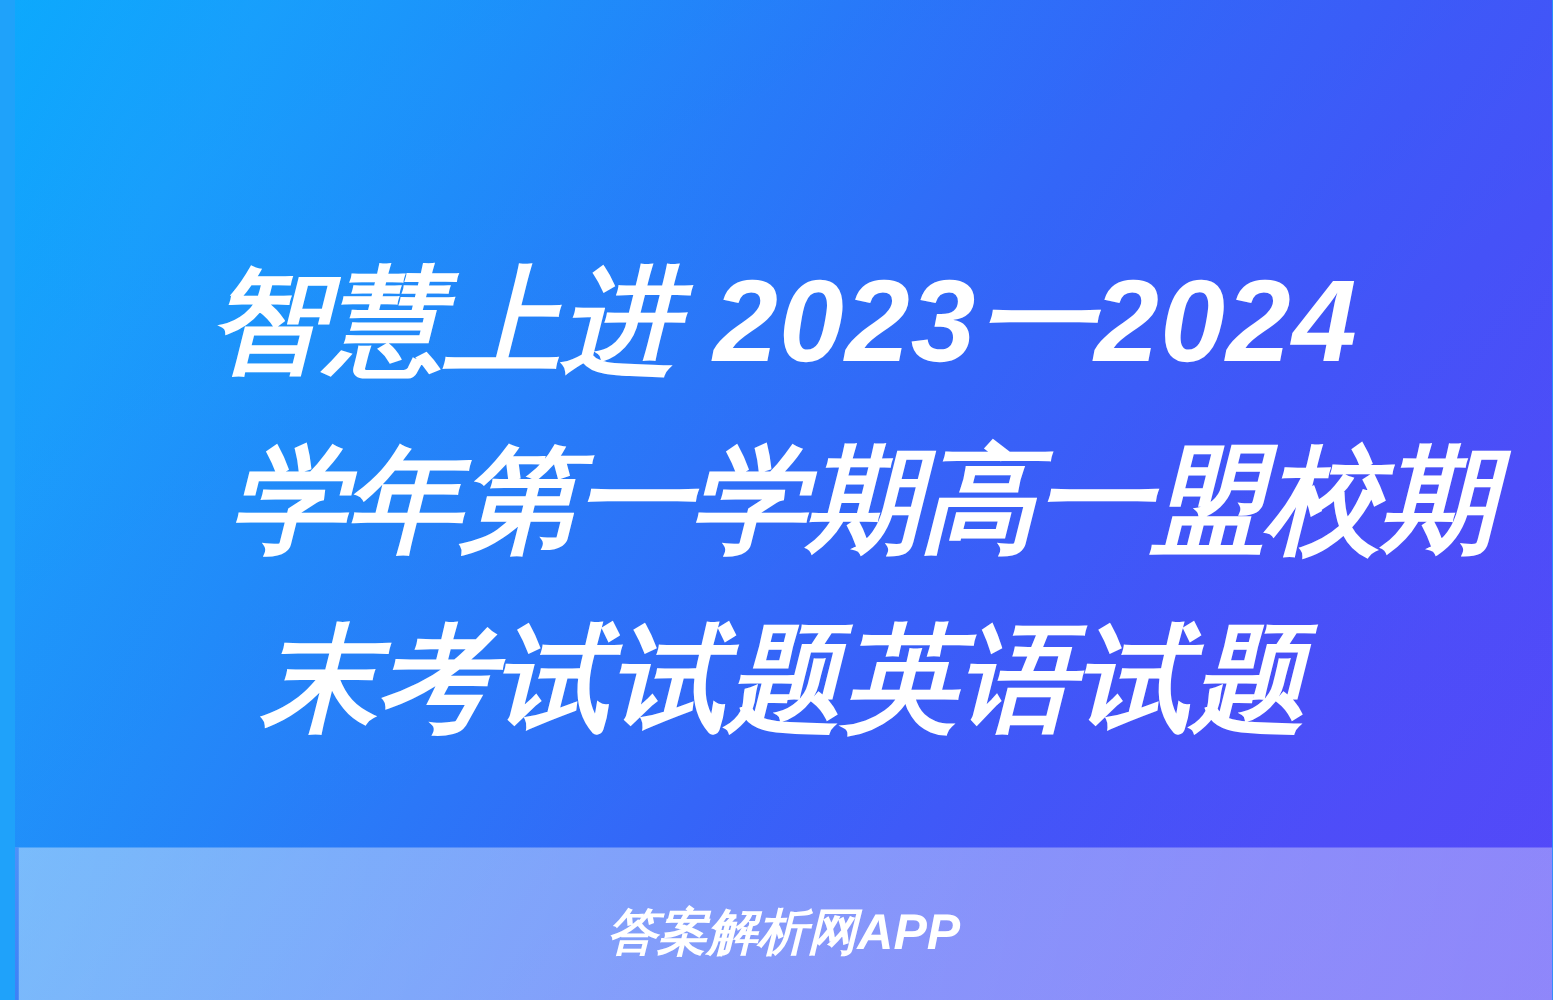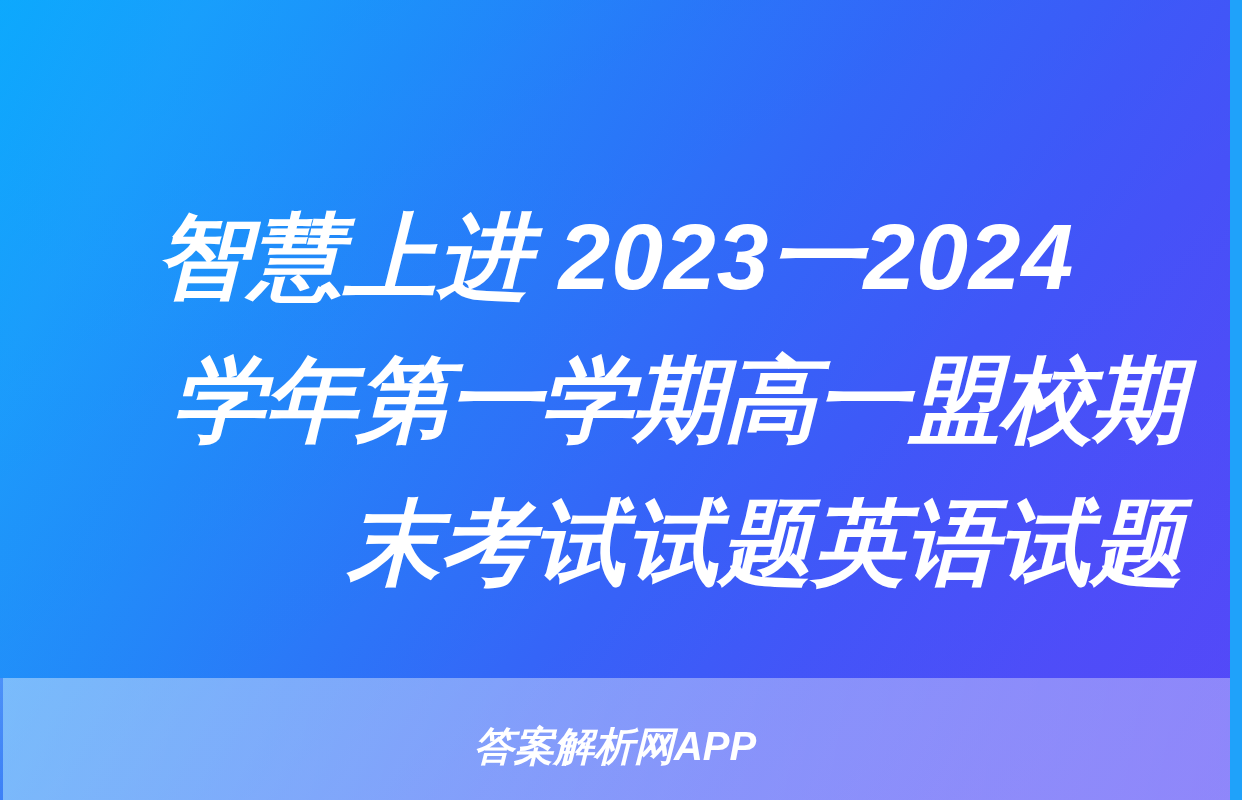--- a/index.html
+++ b/index.html
@@ -26,20 +26,21 @@
     background:
       linear-gradient(118deg,
         #12a8fc 0%,
         #1f9cfb 12%,
         #2489f9 26%,
         #2c76f8 40%,
         #3663f8 55%,
         #4056f8 70%,
         #4a4ef8 85%,
         #5049f8 100%);
+    margin-left: 12px;
   }
 
   
   #cover-card::after {
     content:"";
     position:absolute;
     inset:0;
     background:linear-gradient(145deg, rgba(0,170,255,0.30) 0%, rgba(0,150,255,0.10) 30%, rgba(90,70,250,0.00) 62%, rgba(104,70,250,0.22) 100%);
     pointer-events:none;
   }
@@ -62,21 +63,21 @@
     font-style:italic;
     font-size:93px;
     line-height:143px;
     letter-spacing:0px;
     white-space:nowrap;
     text-rendering:optimizeLegibility;
   }
 
   .title-line.line-1 { letter-spacing:1px; }
   .title-line.line-2 { letter-spacing:-1px;text-align:right; }
-  .title-line.line-3 { letter-spacing:0px;text-align:right; }
+  .title-line.line-3 { letter-spacing:0px; }
 
   
   #footer-band {
     position:absolute;
     left:0;
     right:0;
     bottom:0;
     height:122px;
     z-index:4;
     background:linear-gradient(100deg,

